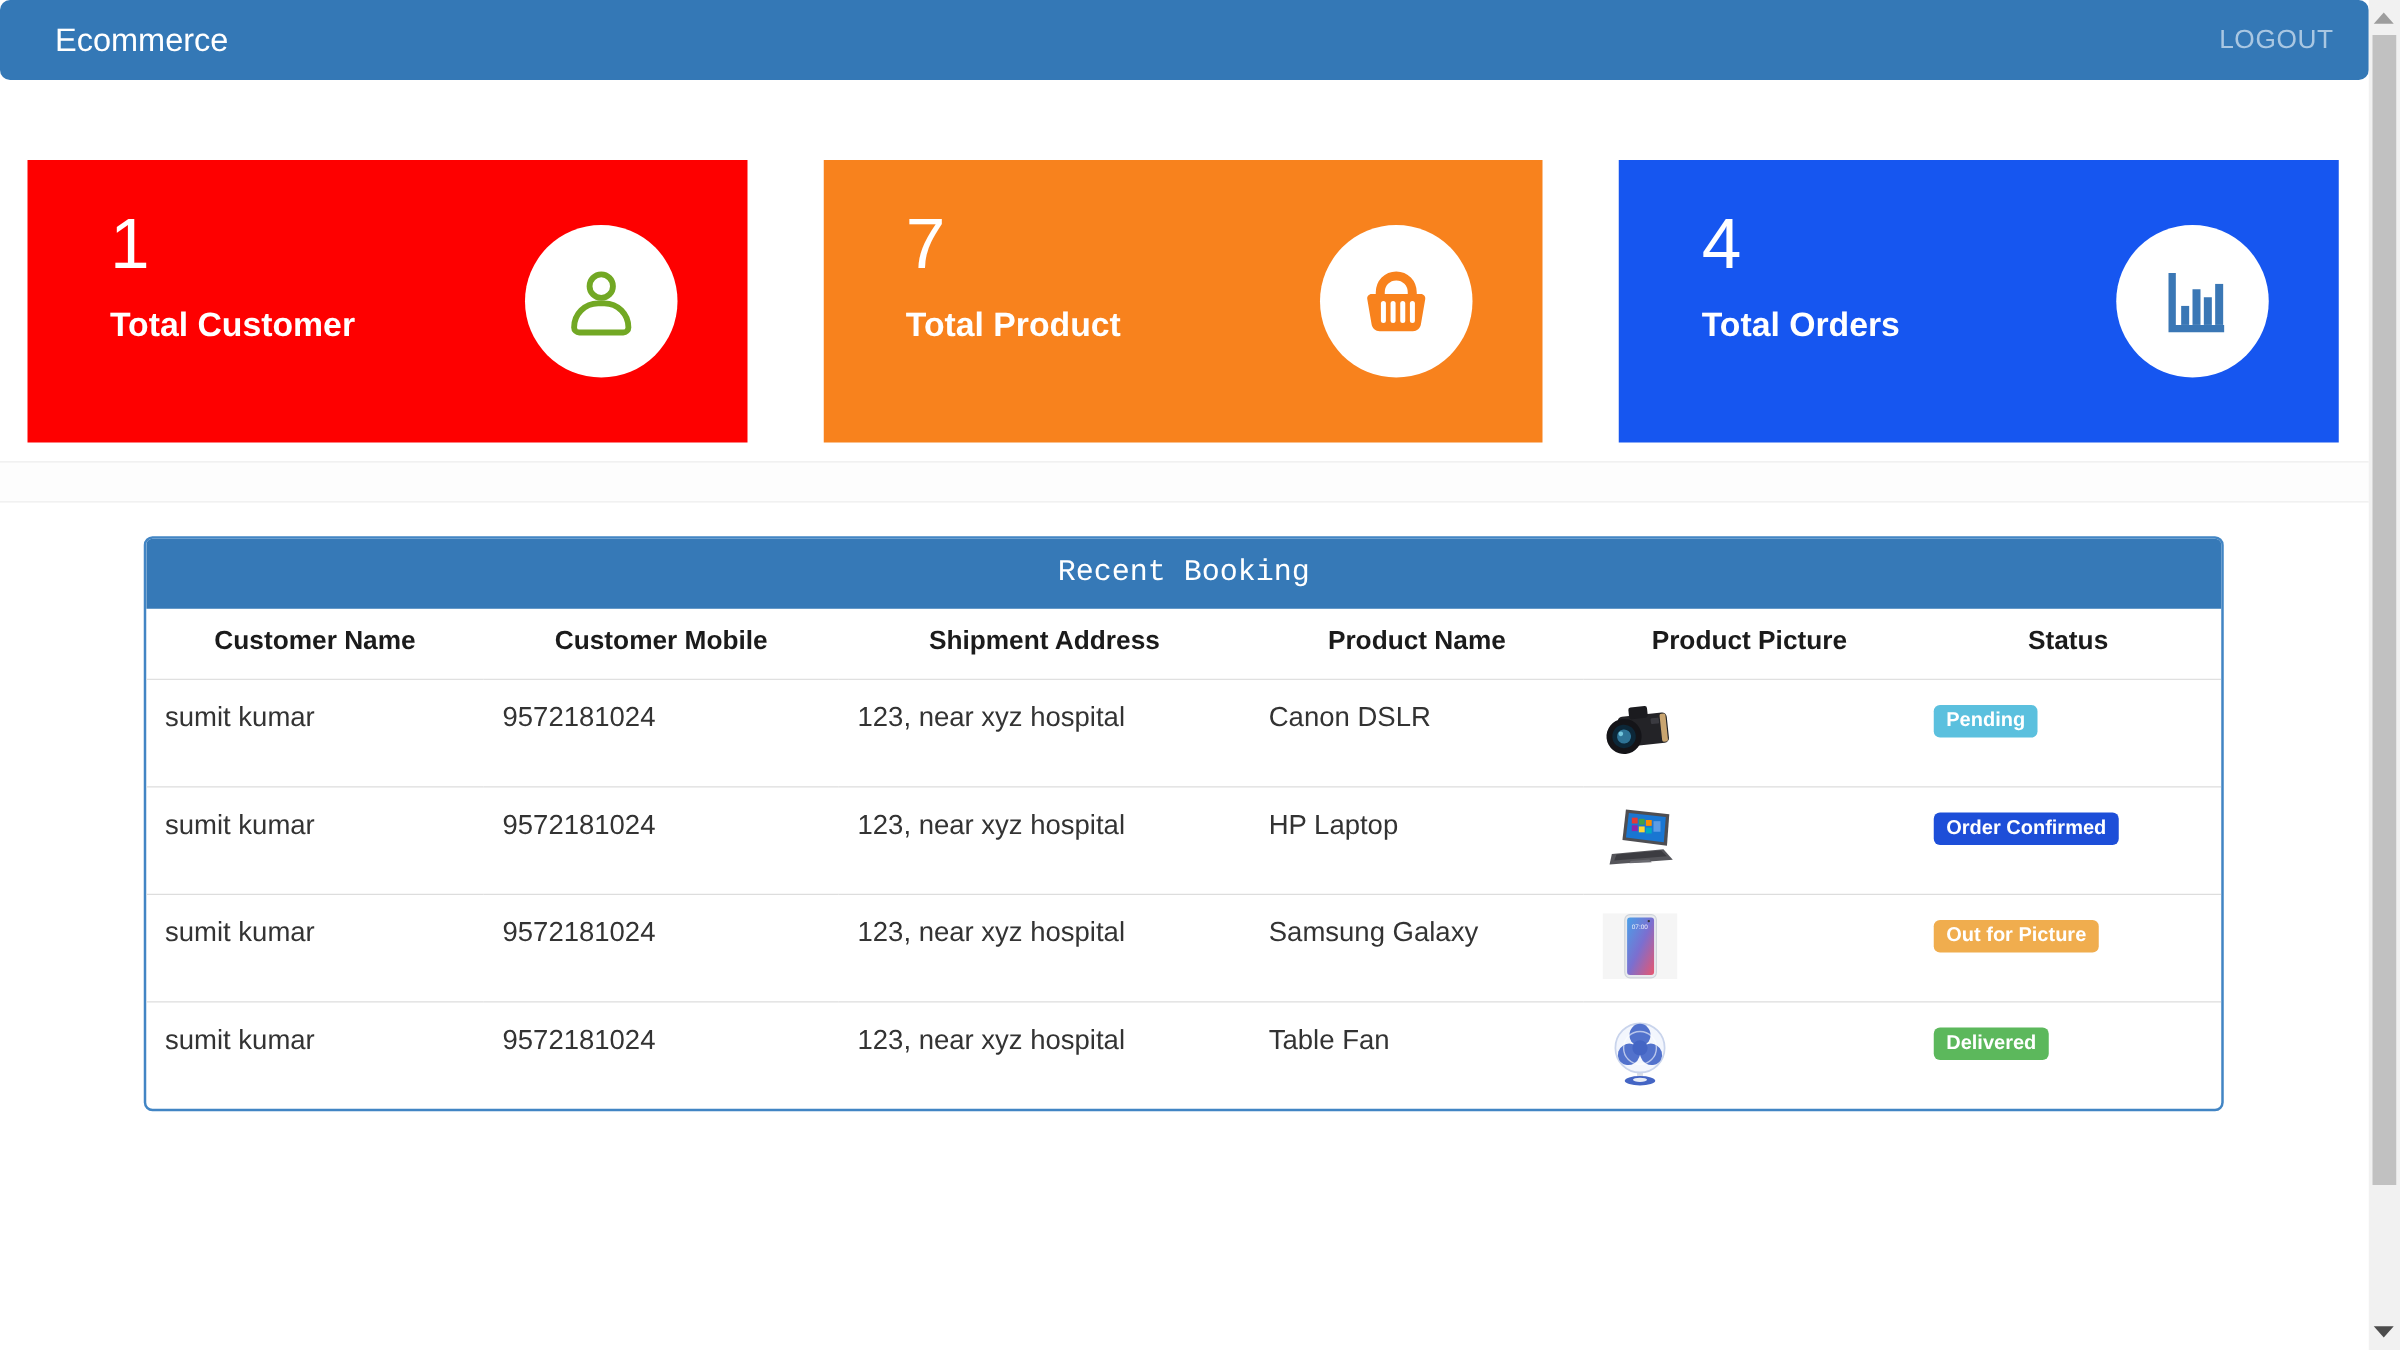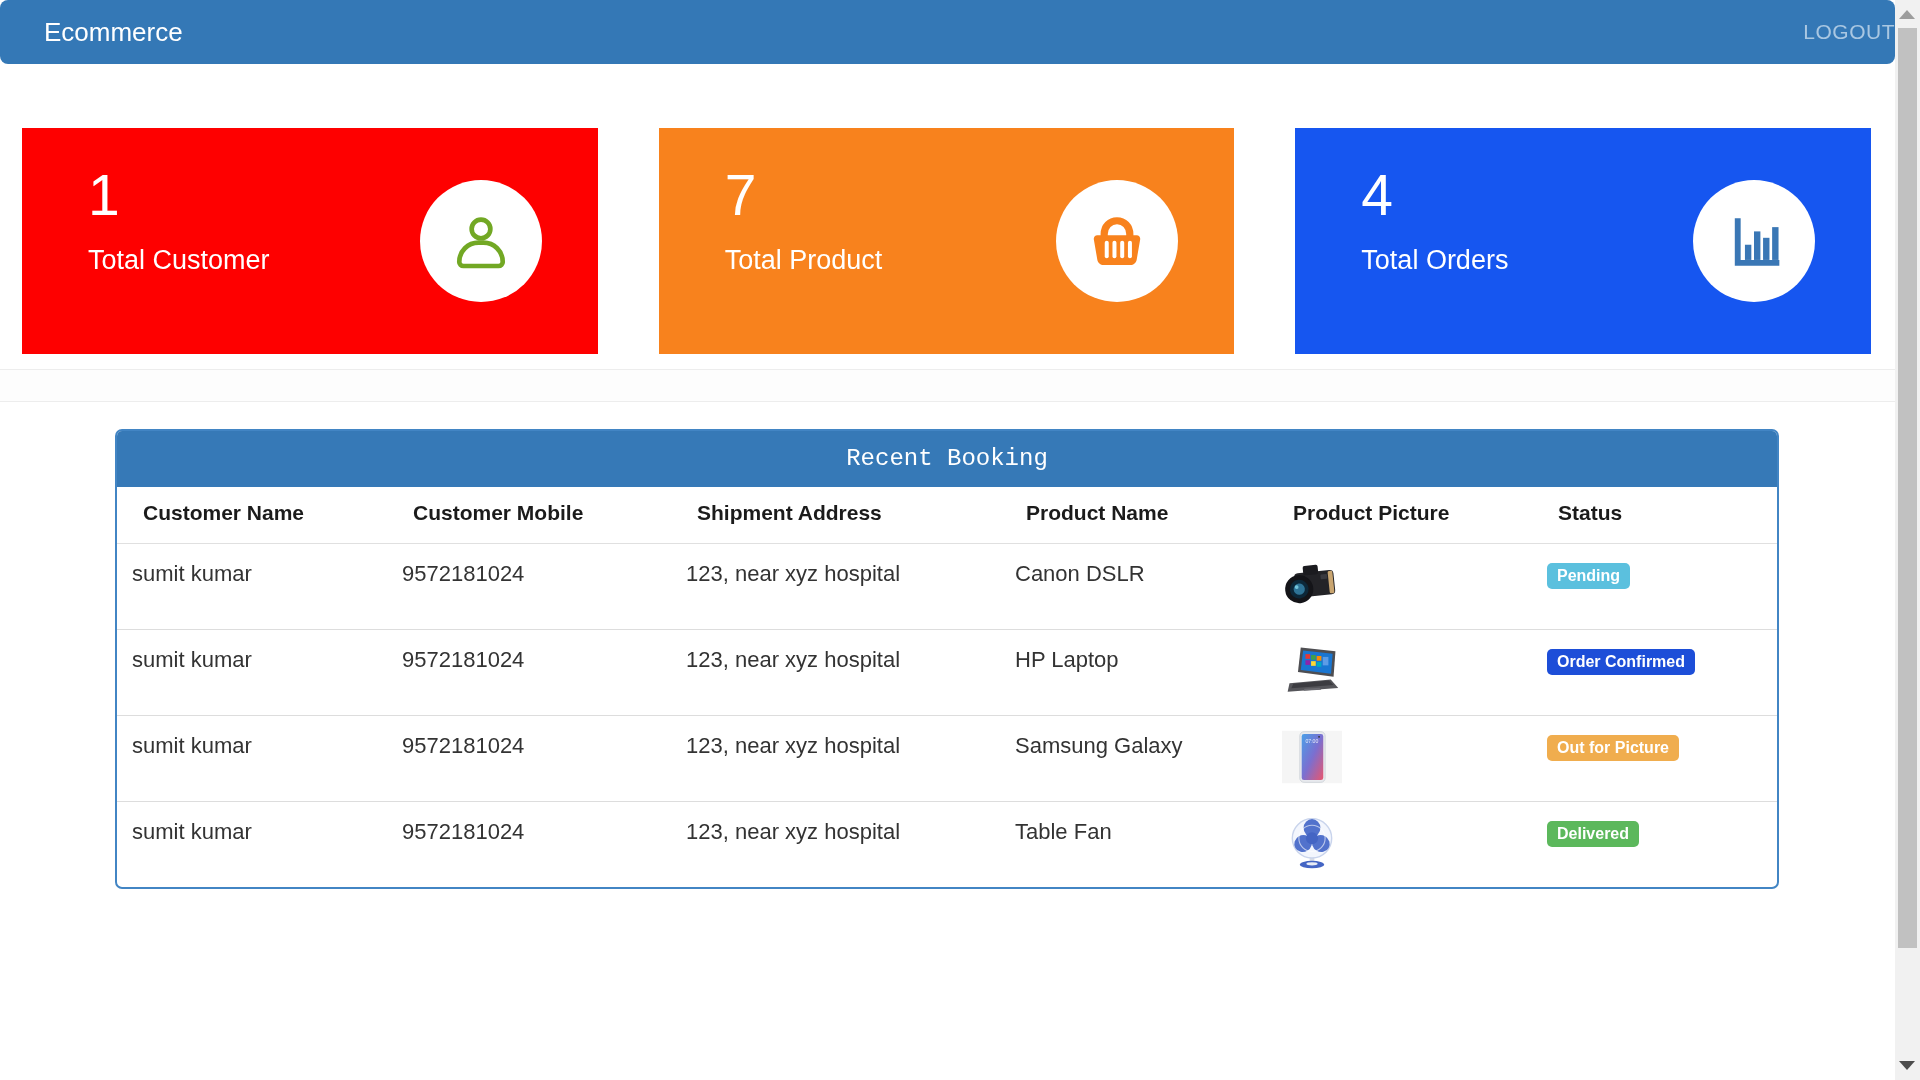--- a/index.html
+++ b/index.html
@@ -10,44 +10,44 @@
   .page{width:1895px;}
 
   
   .navbar{
     height:64px;background:#3478b6;border-radius:8px;
     display:flex;align-items:center;position:relative;
   }
   .brand{color:#ffffff;font-size:26px;margin-left:44px;cursor:pointer;}
   .nav-links{margin-left:62px;display:flex;}
   .nav-links a{color:#a9c7e2;font-size:23px;padding:0 13px;text-decoration:none;cursor:pointer;}
-  .logout{margin-left:auto;color:#a9c7e2;font-size:21px;letter-spacing:0.5px;text-decoration:none;cursor:pointer;}
+  .logout{margin-left:auto;margin-right:28px;color:#a9c7e2;font-size:21px;letter-spacing:0.5px;text-decoration:none;cursor:pointer;}
 
   
   .cards{display:flex;gap:61px;margin:64px 24px 0 22px;}
   .card{flex:1;height:226px;position:relative;color:#fff;}
   .card-num{font-size:57px;margin:36px 0 0 66px;line-height:1.1;font-weight:400;}
-  .card-label{font-size:27px;margin:18px 0 0 66px;}
+  .card-label{font-size:27px;margin:18px 0 0 66px;font-weight:bold;}
   .circle{
     position:absolute;width:122px;height:122px;border-radius:50%;background:#ffffff;
     right:56px;top:52px;display:flex;align-items:center;justify-content:center;
   }
 
   
   .divider{margin-top:15px;height:31px;border-top:1px solid #ededed;border-bottom:1px solid #ededed;background:#fdfdfd;}
 
   
   .panel{
     width:1664px;margin:27px 0 0 115px;border:2px solid #4285c4;border-radius:7px;
     overflow:hidden;box-sizing:border-box;
   }
   .panel-header{height:56px;line-height:56px;text-align:center;color:#ffffff;font-size:24px;}
   table{width:100%;border-collapse:collapse;table-layout:fixed;}
   th{
-    text-align:left;font-size:21px;color:#1b1b1b;font-weight:bold;
+    text-align:center;font-size:21px;color:#1b1b1b;font-weight:bold;
     height:56px;box-sizing:border-box;padding:14px 26px 0;vertical-align:top;
     border-bottom:1px solid #e0e0e0;
   }
   td{
     font-size:22px;color:#333333;height:86px;box-sizing:border-box;
     padding:17px 15px 0;vertical-align:top;
   }
   tbody tr + tr td{border-top:1px solid #dddddd;}
   .thumb{display:inline-block;width:60px;height:56px;margin-top:-4px;}
   .thumb svg{display:block;}

